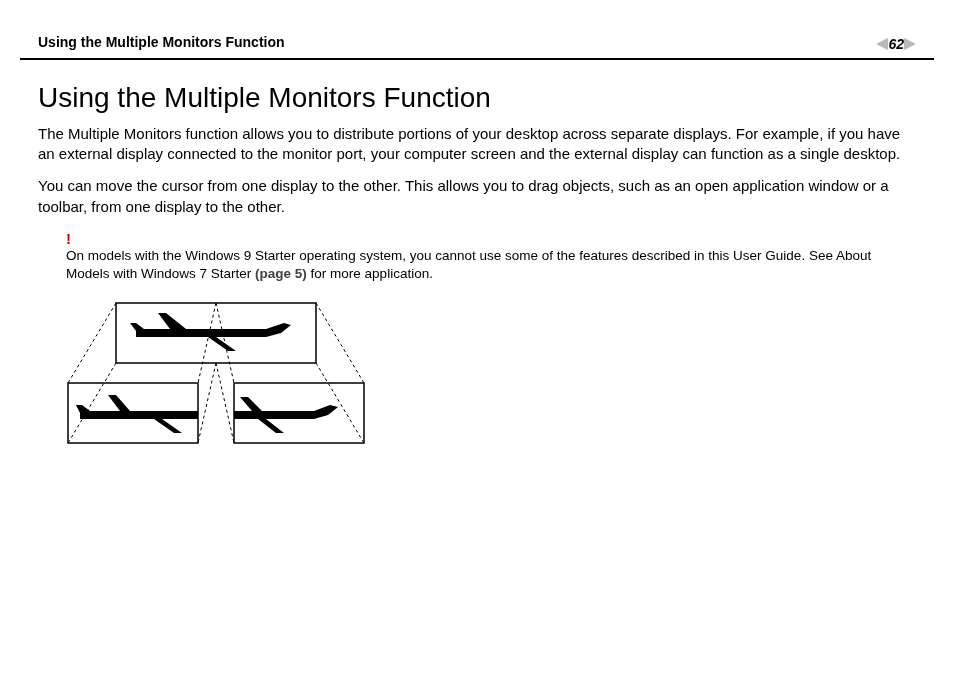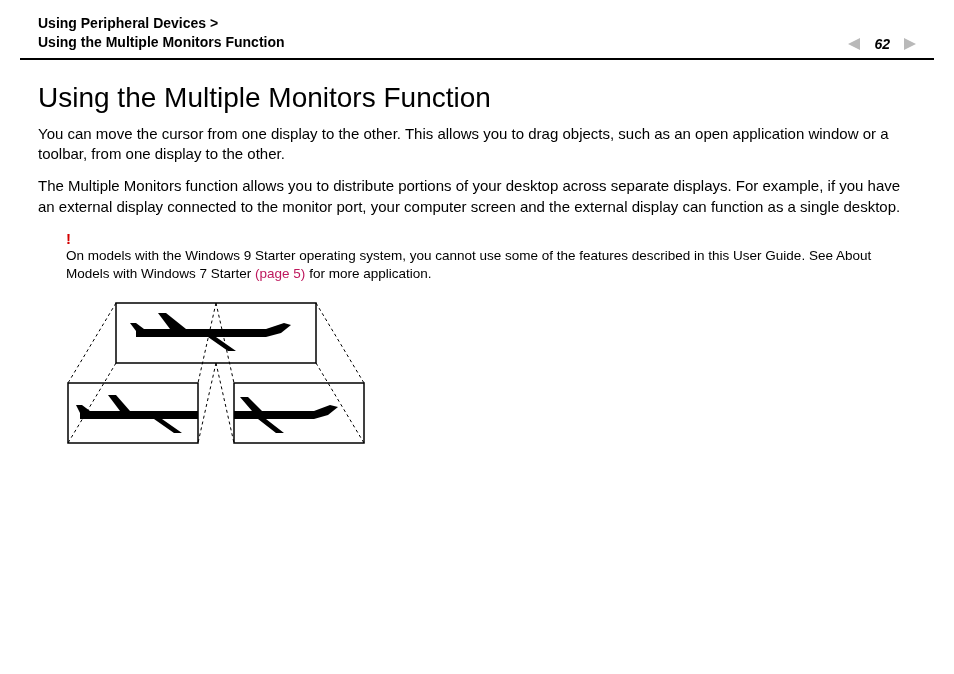--- a/index.html
+++ b/index.html
@@ -25,21 +25,21 @@
   }
   .breadcrumb {
     font-weight: bold;
     font-size: 14px;
     line-height: 1.35;
     color: #000;
   }
   .pager {
     display: flex;
     align-items: center;
-    gap: 14px;
+    gap: 0;
     text-align: center;
   }
   .pager .num {
     font-weight: bold;
     font-style: italic;
     font-size: 14px;
     color: #000;
   }
   .arrow-l, .arrow-r {
     width: 0; height: 0;
@@ -75,51 +75,51 @@
     font-family: Arial, Helvetica, sans-serif;
   }
   .note .bang {
     color: #d40000;
     font-weight: bold;
     font-size: 15px;
     display: block;
     margin-bottom: -2px;
   }
   .note .bold { font-weight: normal; }
-  .note .link { color: #be185d; font-weight: normal; }
+  .note .link { color: #404040; font-weight: bold; }
   
   .diagram {
     margin-left: 28px;
     width: 300px;
   }
 </style>
 </head>
 <body>
 
 <div class="page">
 
   <div class="hdr">
     <div class="breadcrumb">
-      <span>Using Peripheral Devices &gt;</span><br>
+      <br>
       <span>Using the Multiple Monitors Function</span>
     </div>
     <div class="pager">
       <div class="arrow-l" title="previous-page"></div>
       <span class="num">62</span>
       <div class="arrow-r" title="next-page"></div>
     </div>
   </div>
 
   <div class="rule"></div>
 
   <div class="content">
     <h1>Using the Multiple Monitors Function</h1>
 
+    <p class="body">The Multiple Monitors function allows you to distribute portions of your desktop across separate displays. For example, if you have an external display connected to the monitor port, your computer screen and the external display can function as a single desktop.</p>
     <p class="body">You can move the cursor from one display to the other. This allows you to drag objects, such as an open application window or a toolbar, from one display to the other.</p>
-    <p class="body">The Multiple Monitors function allows you to distribute portions of your desktop across separate displays. For example, if you have an external display connected to the monitor port, your computer screen and the external display can function as a single desktop.</p>
 
     <div class="note">
       <span class="bang">!</span>
       <span>On models with the Windows 9 Starter operating system, you cannot use some of the features described in this </span><span class="bold">User Guide</span><span>. See </span><span class="bold">About Models with Windows 7 Starter </span><span class="link">(page 5)</span><span> for more application.</span>
     </div>
 
     <div class="diagram">
       <svg width="300" height="150" viewBox="0 0 300 150">
 
         <rect x="50" y="2" width="200" height="60" fill="#fff" stroke="#000" stroke-width="1.5"></rect>

